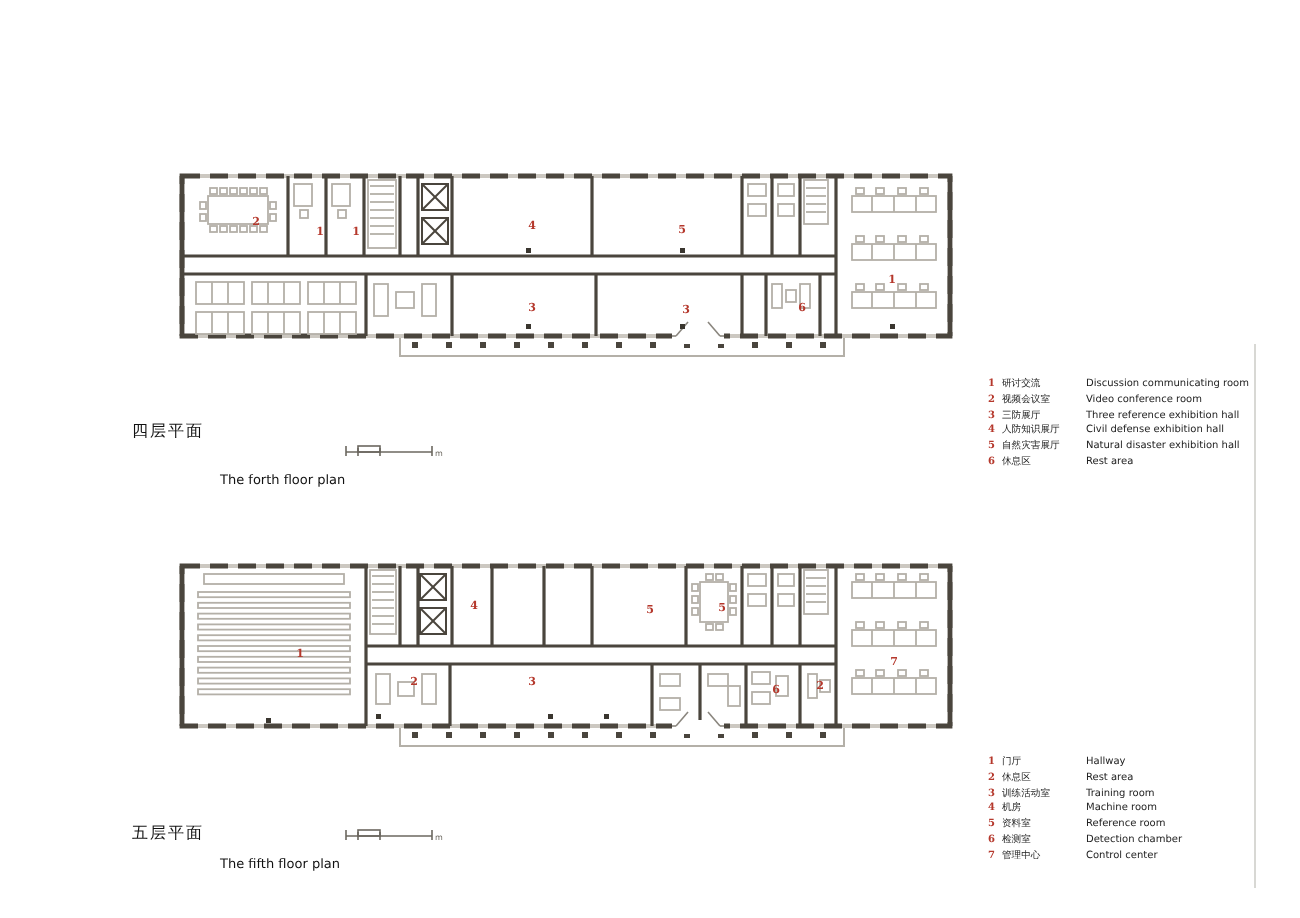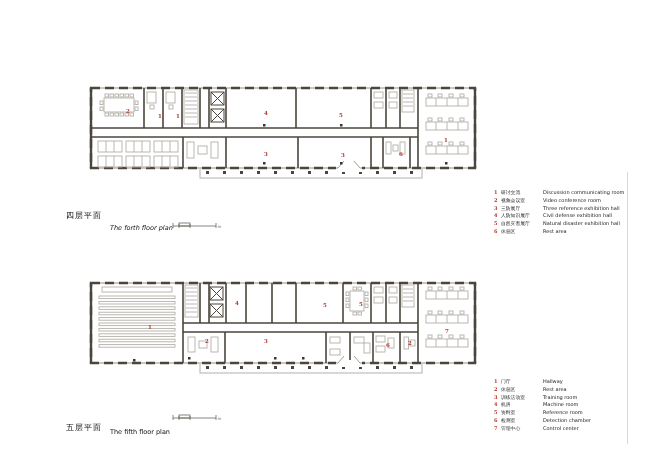--- a/index.html
+++ b/index.html
@@ -208,21 +208,21 @@
     <span class="room-num" style="left: 90px; top: 33px;">1</span>
     <span class="room-num" style="left: 178px; top: 30px;">4</span>
     <span class="room-num" style="left: 253px; top: 32px;">5</span>
     <span class="room-num" style="left: 178px; top: 71px;">3</span>
     <span class="room-num" style="left: 255px; top: 72px;">3</span>
     <span class="room-num" style="left: 313px; top: 71px;">6</span>
     <span class="room-num" style="left: 358px; top: 57px;">1</span>
   </div>
 
 <span class="abs title-zh" style="left:66px;top:210px;">四层平面</span>
-<span class="abs title-en" style="left:110px;top:224px;font-style:italic;">The forth floor plan</span>
+<span class="abs title-en" style="left:110px;top:236px;">The forth floor plan</span>
 <svg class="scalebar" style="left:172px;top:219px;" width="50" height="12" viewBox="0 0 50 12">
   <g stroke="#6b675f" stroke-width="0.8" fill="none">
     <line x1="1" y1="7" x2="44" y2="7"></line>
     <line x1="1" y1="4" x2="1" y2="9"></line>
       <line x1="7" y1="5" x2="7" y2="9"></line>
       <line x1="18" y1="5" x2="18" y2="9"></line>
       <line x1="44" y1="4" x2="44" y2="9"></line>
   </g>
   <rect x="7" y="4" width="11" height="3" fill="none" stroke="#6b675f" stroke-width="0.8"></rect>
   <text x="45.5" y="9" font-size="4" fill="#6b675f">m</text>
@@ -421,21 +421,21 @@
     <span class="room-num" style="left: 119px; top: 63px;">2</span>
     <span class="room-num" style="left: 149px; top: 25px;">4</span>
     <span class="room-num" style="left: 178px; top: 63px;">3</span>
     <span class="room-num" style="left: 237px; top: 27px;">5</span>
     <span class="room-num" style="left: 273px; top: 26px;">5</span>
     <span class="room-num" style="left: 300px; top: 67px;">6</span>
     <span class="room-num" style="left: 322px; top: 65px;">2</span>
     <span class="room-num" style="left: 359px; top: 53px;">7</span>
   </div>
 
-<span class="abs title-zh" style="left:66px;top:422px;text-align:right;">五层平面</span>
+<span class="abs title-zh" style="left:66px;top:411px;text-align:right;">五层平面</span>
 <span class="abs title-en" style="left:110px;top:412px;margin-top:16px;">The fifth floor plan</span>
 <svg class="scalebar" style="left:172px;top:411px;" width="50" height="12" viewBox="0 0 50 12">
   <g stroke="#6b675f" stroke-width="0.8" fill="none">
     <line x1="1" y1="7" x2="44" y2="7"></line>
     <line x1="1" y1="4" x2="1" y2="9"></line>
       <line x1="7" y1="5" x2="7" y2="9"></line>
       <line x1="18" y1="5" x2="18" y2="9"></line>
       <line x1="44" y1="4" x2="44" y2="9"></line>
   </g>
   <rect x="7" y="4" width="11" height="3" fill="none" stroke="#6b675f" stroke-width="0.8"></rect>

